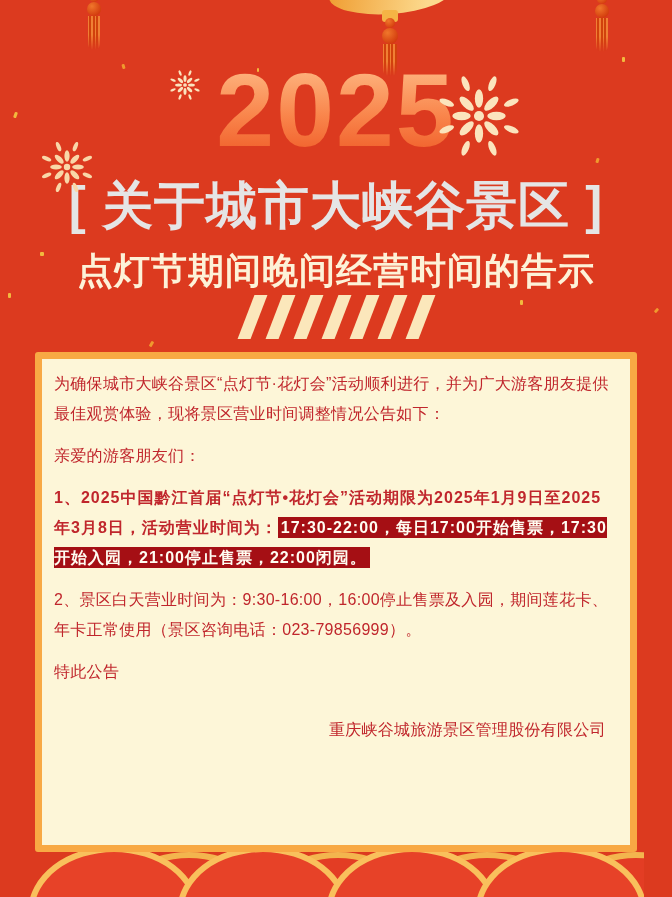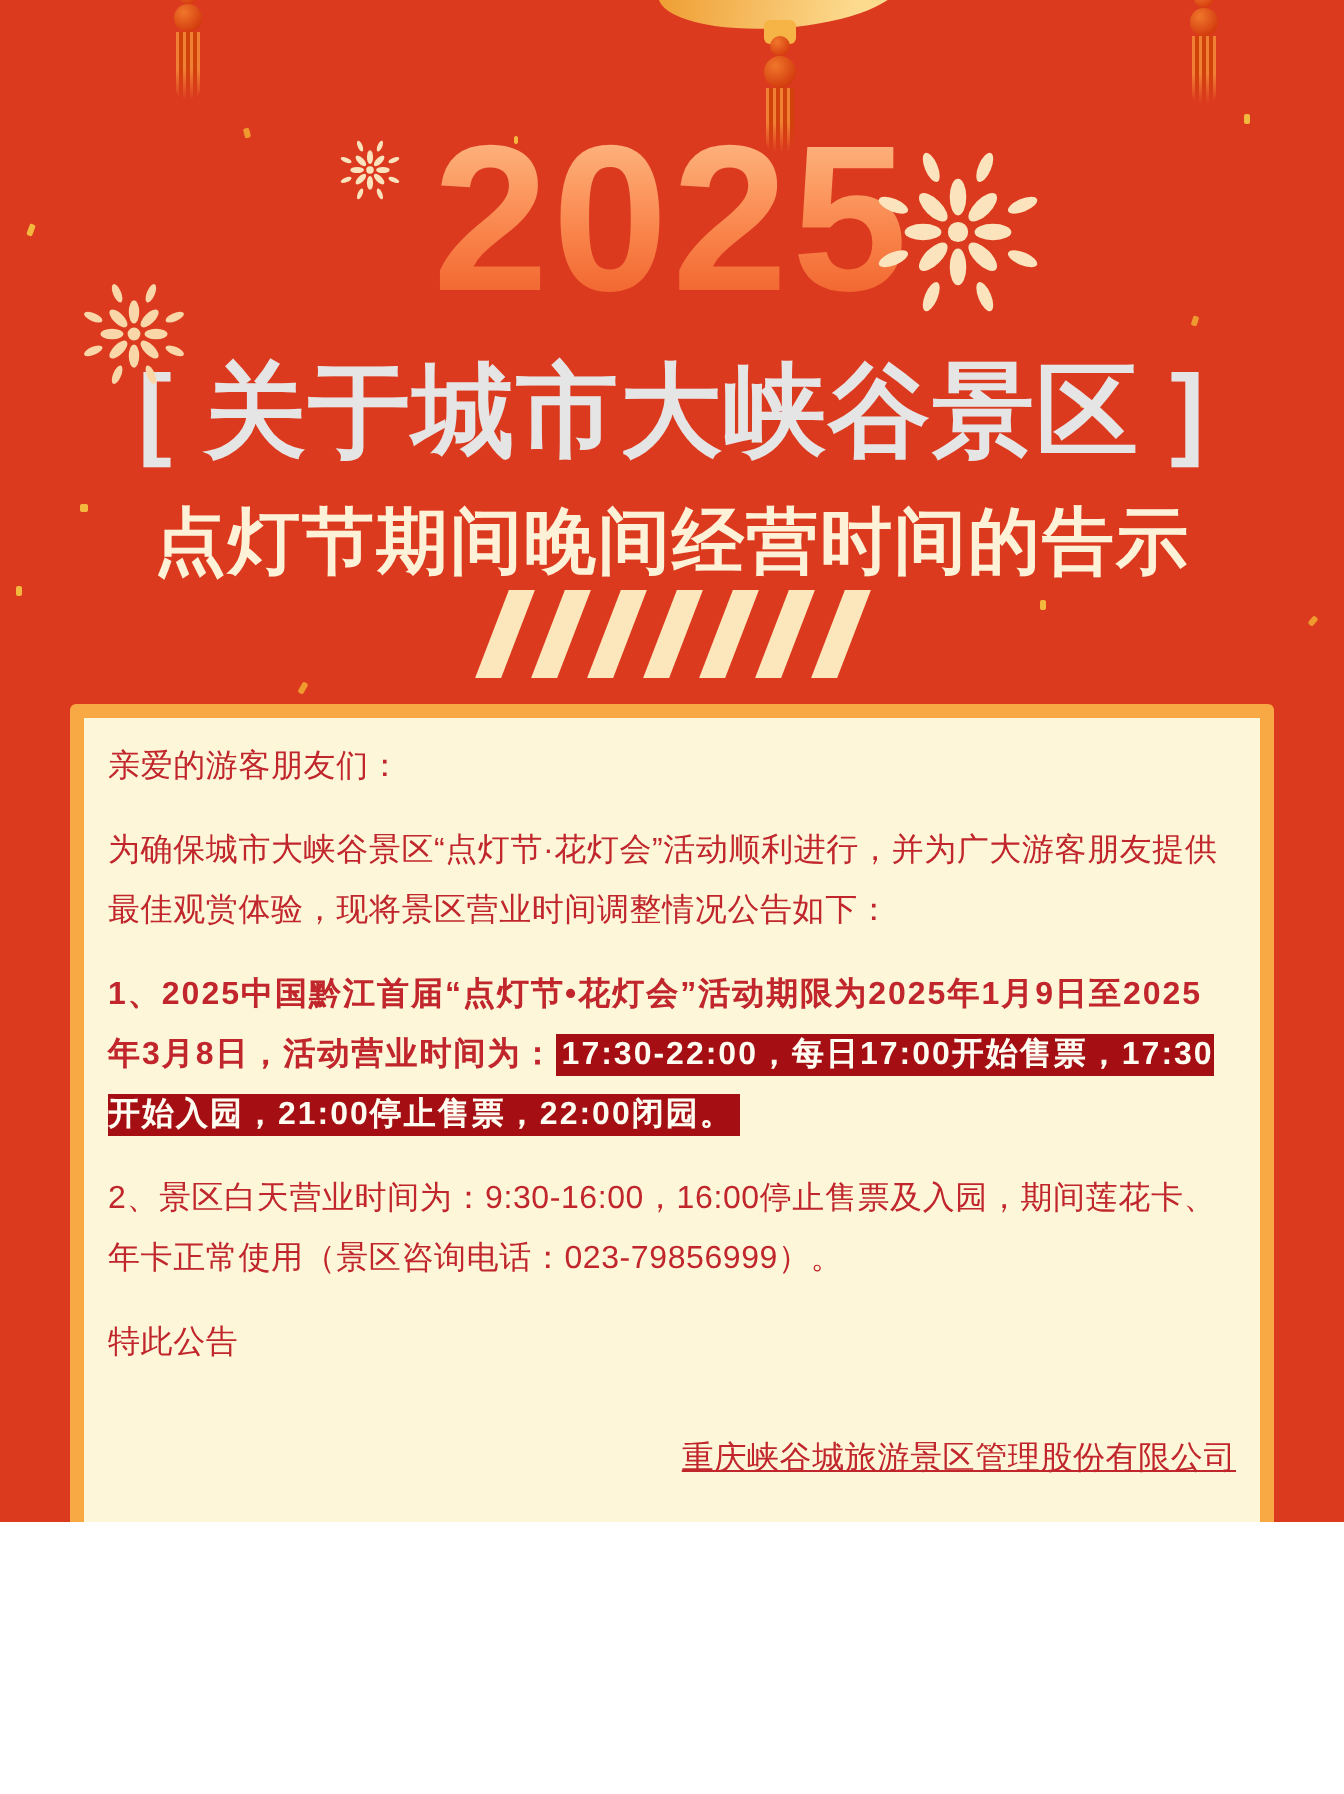--- a/index.html
+++ b/index.html
@@ -1,17 +1,17 @@
 <!DOCTYPE html>
 <html><head>
 <meta charset="utf-8">
 <style>
   html,body{margin:0;padding:0;}
   .poster{
-    position:relative;width:672px;height:761px;overflow:hidden;
+    position:relative;width:672px;height:897px;overflow:hidden;
     background:#dc3a1f;
     font-family:"Liberation Sans","DejaVu Sans",sans-serif;
   }
   
   .speck{position:absolute;background:#f2b93e;border-radius:1px;z-index:0;}
   .speck.alt{background:#ef9a2e;}
   
   .lantern{position:absolute;left:328px;top:-50px;width:124px;z-index:2;}
   .lantern-dome{position:absolute;left:4px;top:0;width:116px;height:60px;border-radius:50%;
     background:radial-gradient(circle at 40% 30%, #ef6a1f, #d53a0e 70%);}
@@ -55,21 +55,21 @@
   .slash{width:13px;height:44px;background:#fbe7bb;transform:skewX(-21deg);}
   
   .card{position:absolute;left:35px;top:352px;width:602px;height:500px;box-sizing:border-box;
     background:#fdf6d8;border:7px solid #f8a944;border-radius:3px;z-index:3;
     padding:10px 12px 0;color:#c0262c;font-size:16px;line-height:30px;letter-spacing:0.3px;}
   .card p{margin:0 0 12px;}
   .card p.bold{font-weight:bold;letter-spacing:1px;}
   .hl{background:#a50f14;color:#fffdf2;font-weight:bold;padding:2px 3px;}
   .closing{margin-bottom:0;}
   .sig{margin-top:28px;text-align:right;}
-  .sig p{margin:0;text-decoration:underline;}
+  .sig p{margin:12px;}
   
   .curtain{position:absolute;left:28px;top:846px;width:616px;height:51px;overflow:hidden;z-index:1;}
   .scallop{position:absolute;top:0;width:172px;height:132px;border-radius:50%;box-sizing:border-box;
     background:#e74228;border:6px solid #f9c05c;}
   .scallop.back{top:6px;background:#e33d24;border-color:#f3b54e;z-index:1;}
   .scallop.front{z-index:2;}
   .scallop.front::before{content:"";position:absolute;left:28px;top:34px;width:58px;height:42px;
     border:4px solid transparent;border-bottom-color:#cc3018;border-radius:50%;
     transform:rotate(-10deg);opacity:.55;}
   .scallop.front::after{content:"";position:absolute;left:96px;top:28px;width:34px;height:26px;
@@ -156,22 +156,22 @@
     <div class="slash"></div>
     <div class="slash"></div>
     <div class="slash"></div>
     <div class="slash"></div>
     <div class="slash"></div>
     <div class="slash"></div>
     <div class="slash"></div>
   </div>
 
   <div class="card">
+    <p>为确保城市大峡谷景区“点灯节·花灯会”活动顺利进行，并为广大游客朋友提供最佳观赏体验，现将景区营业时间调整情况公告如下：</p>
     <p>亲爱的游客朋友们：</p>
-    <p>为确保城市大峡谷景区“点灯节·花灯会”活动顺利进行，并为广大游客朋友提供最佳观赏体验，现将景区营业时间调整情况公告如下：</p>
     <p class="bold"><span>1、2025中国黔江首届“点灯节•花灯会”活动期限为2025年1月9日至2025年3月8日，活动营业时间为：</span><span class="hl">17:30-22:00，每日17:00开始售票，17:30开始入园，21:00停止售票，22:00闭园。</span></p>
     <p>2、景区白天营业时间为：9:30-16:00，16:00停止售票及入园，期间莲花卡、年卡正常使用（景区咨询电话：023-79856999）。</p>
     <p class="closing">特此公告</p>
     <div class="sig">
       <p>重庆峡谷城旅游景区管理股份有限公司</p>
     </div>
   </div>
 
   <div class="curtain">
     <div class="scallop back" style="left:75px"></div>

